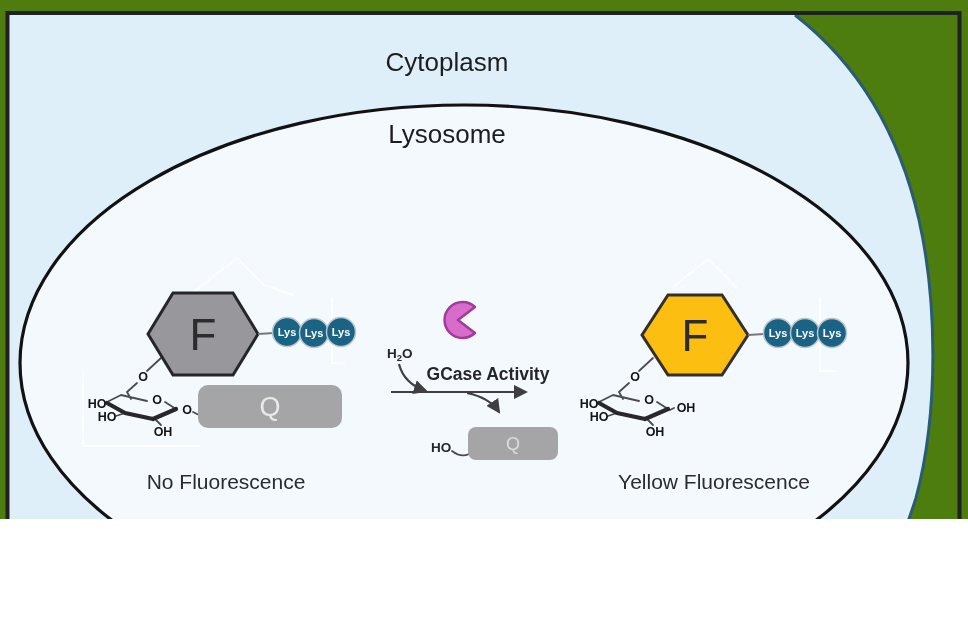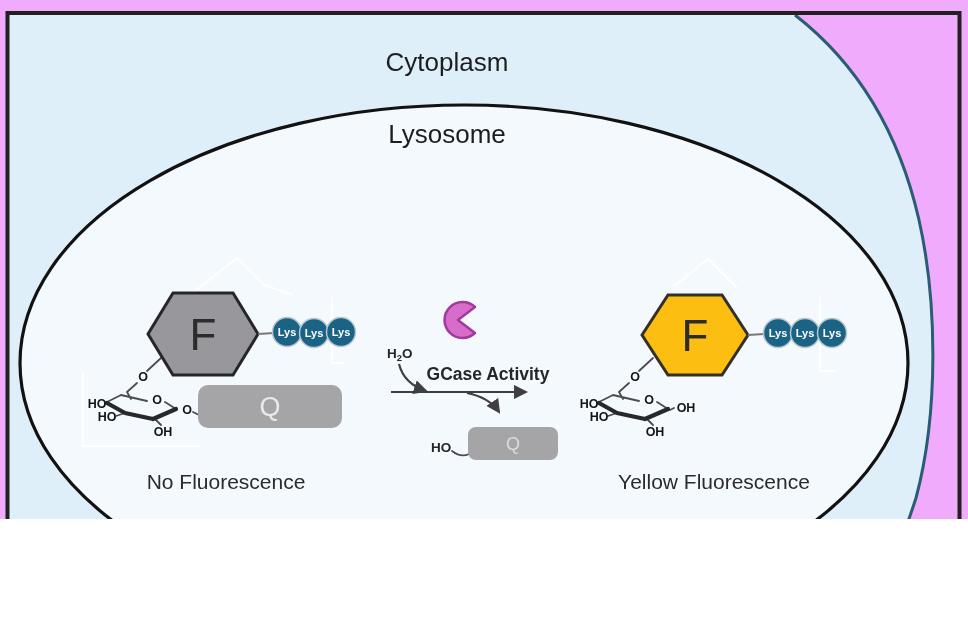--- a/index.html
+++ b/index.html
@@ -1,16 +1,16 @@
 <!DOCTYPE html>
 <html><head>
 <meta charset="utf-8">
 <style>
   html,body{margin:0;padding:0;background:#ffffff;}
-  .stage{position:relative;width:968px;height:519px;background:#f0abfc;overflow:hidden;
+  .stage{position:relative;width:968px;height:519px;background:#4d7c0f;overflow:hidden;
          font-family:"Liberation Sans","DejaVu Sans",sans-serif;}
   svg{display:block;}
   text{font-family:"Liberation Sans","DejaVu Sans",sans-serif;}
   .region-label{font-size:26px;fill:#1d1d1f;}
   .caption{font-size:21px;fill:#2b2b2d;}
   .chem-label{font-size:12.5px;font-weight:bold;fill:#141414;}
   .rxn-label{font-size:17.5px;font-weight:bold;fill:#262628;}
   .water-label{font-size:13.5px;font-weight:bold;fill:#262628;}
   .f-label{font-size:44px;fill:#2c2c2e;}
   .lys-label{font-size:11px;font-weight:bold;fill:#ffffff;}

